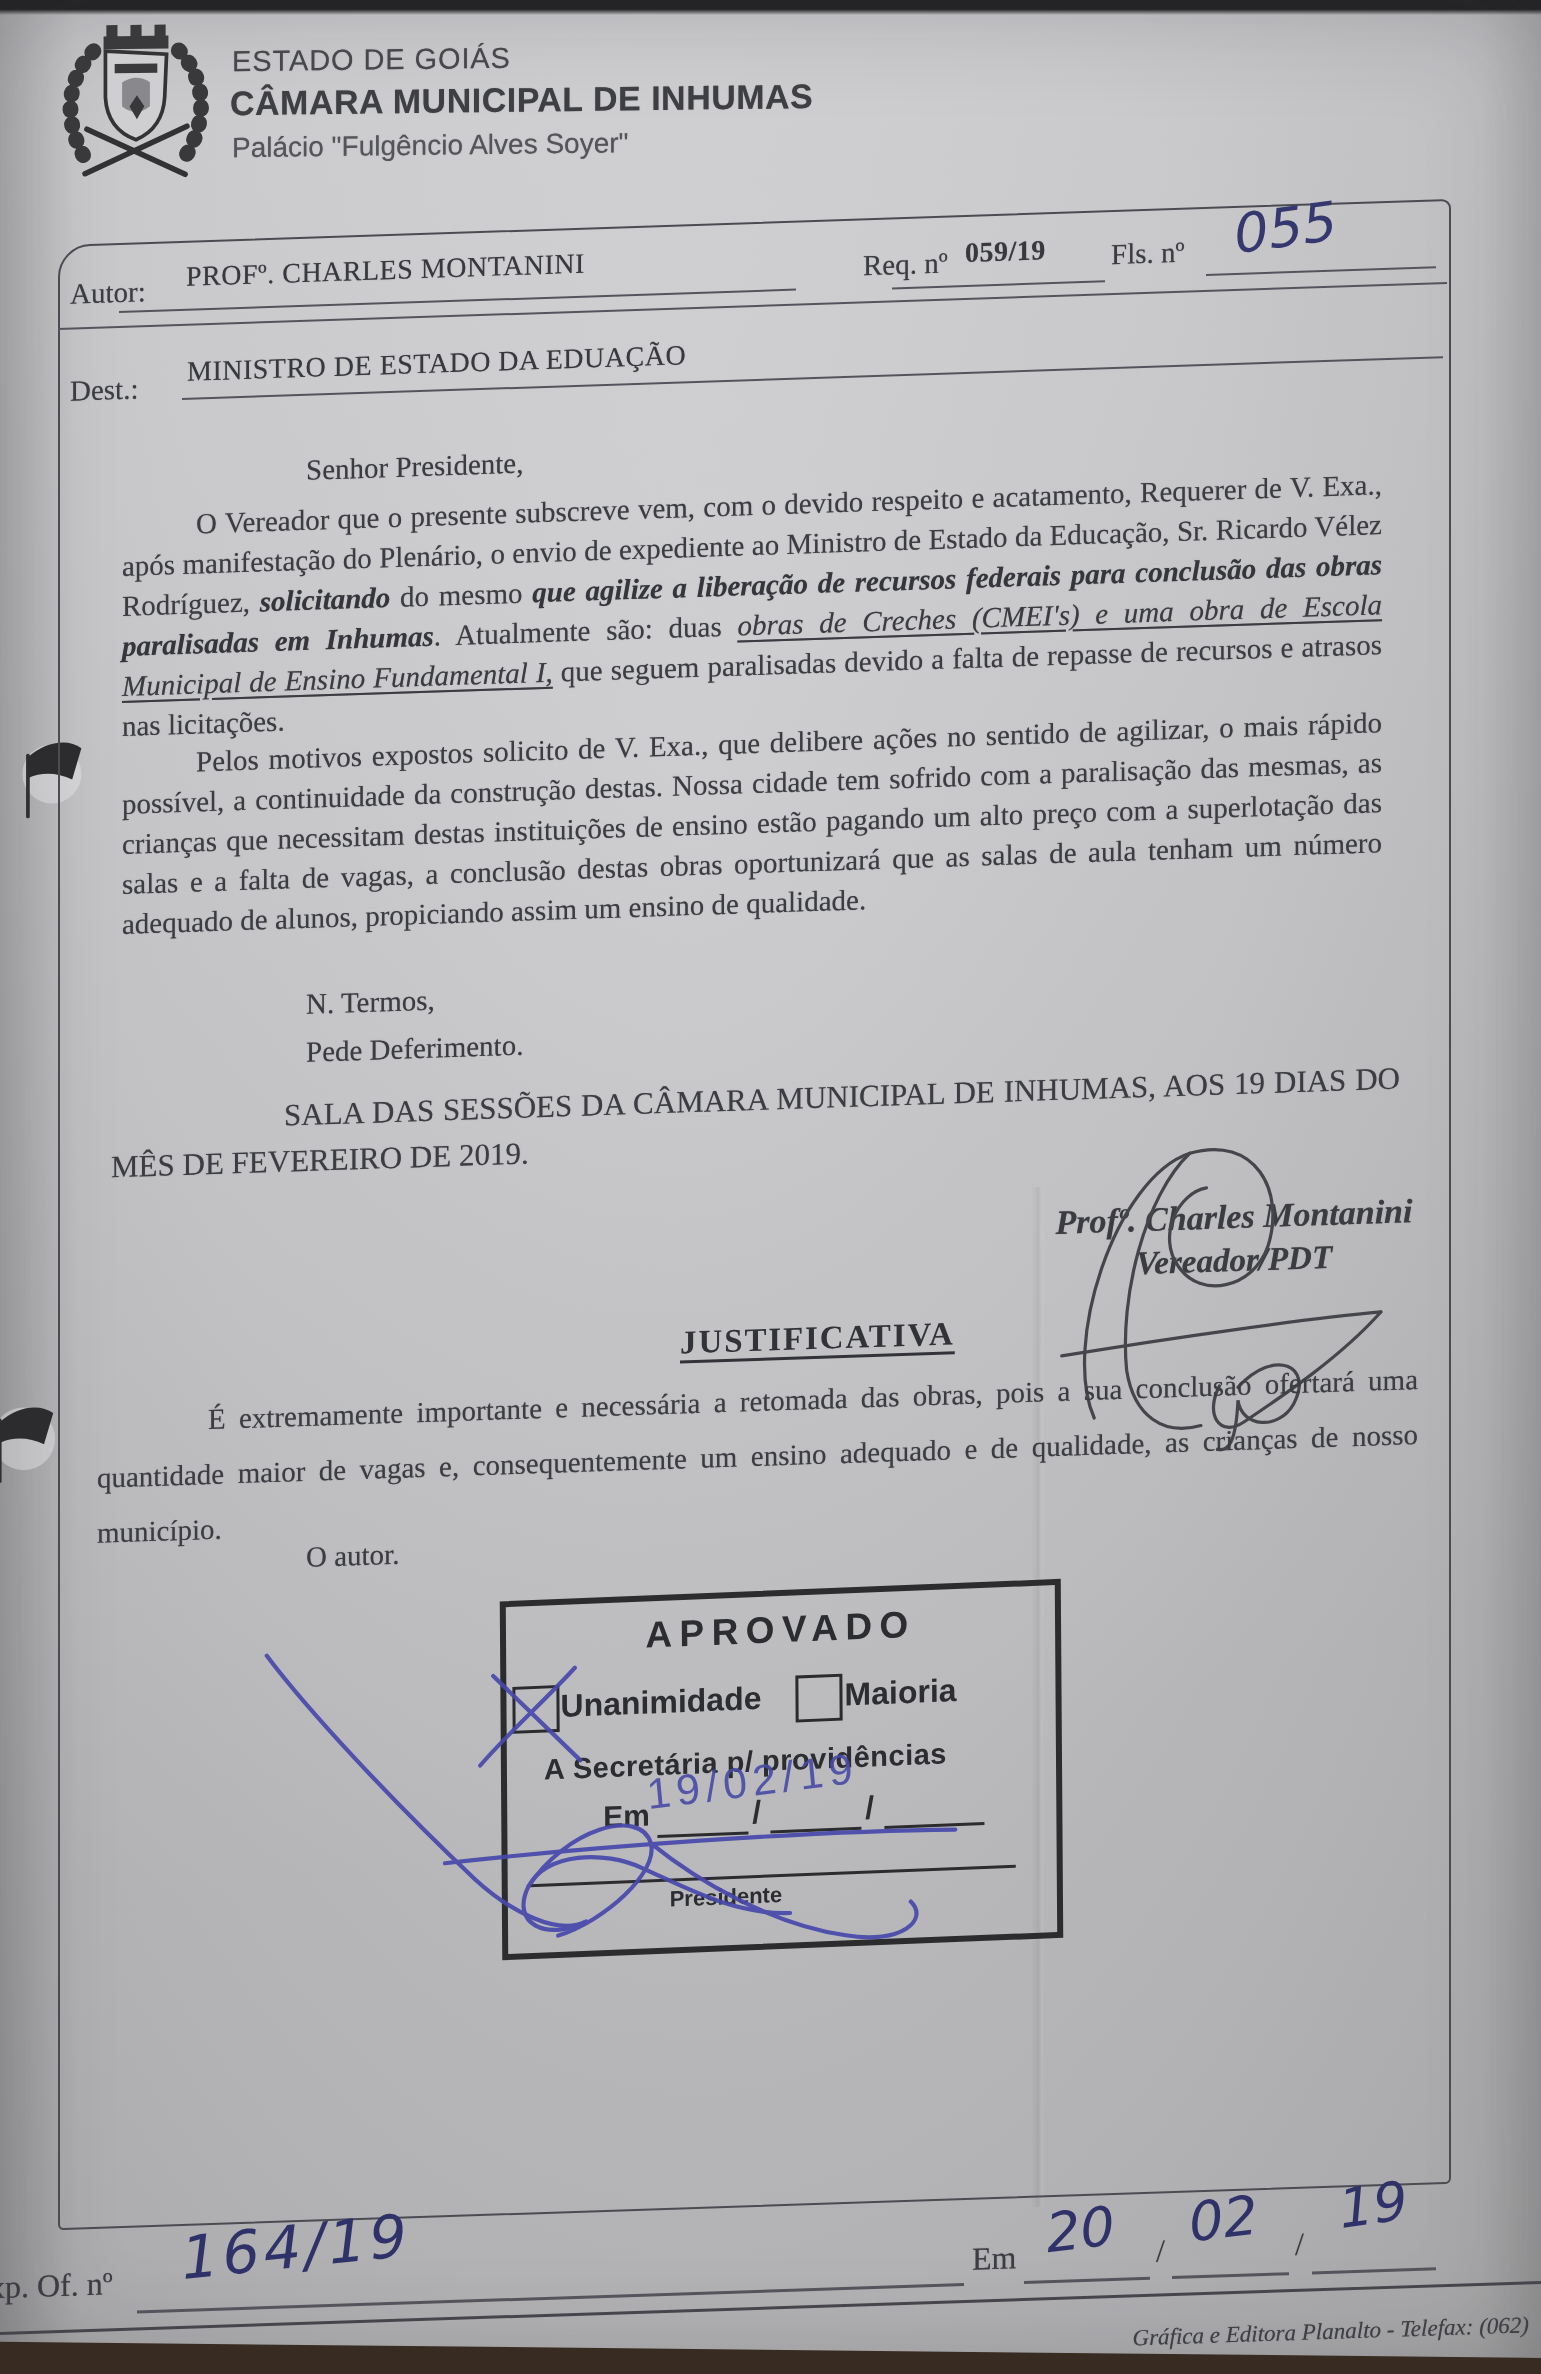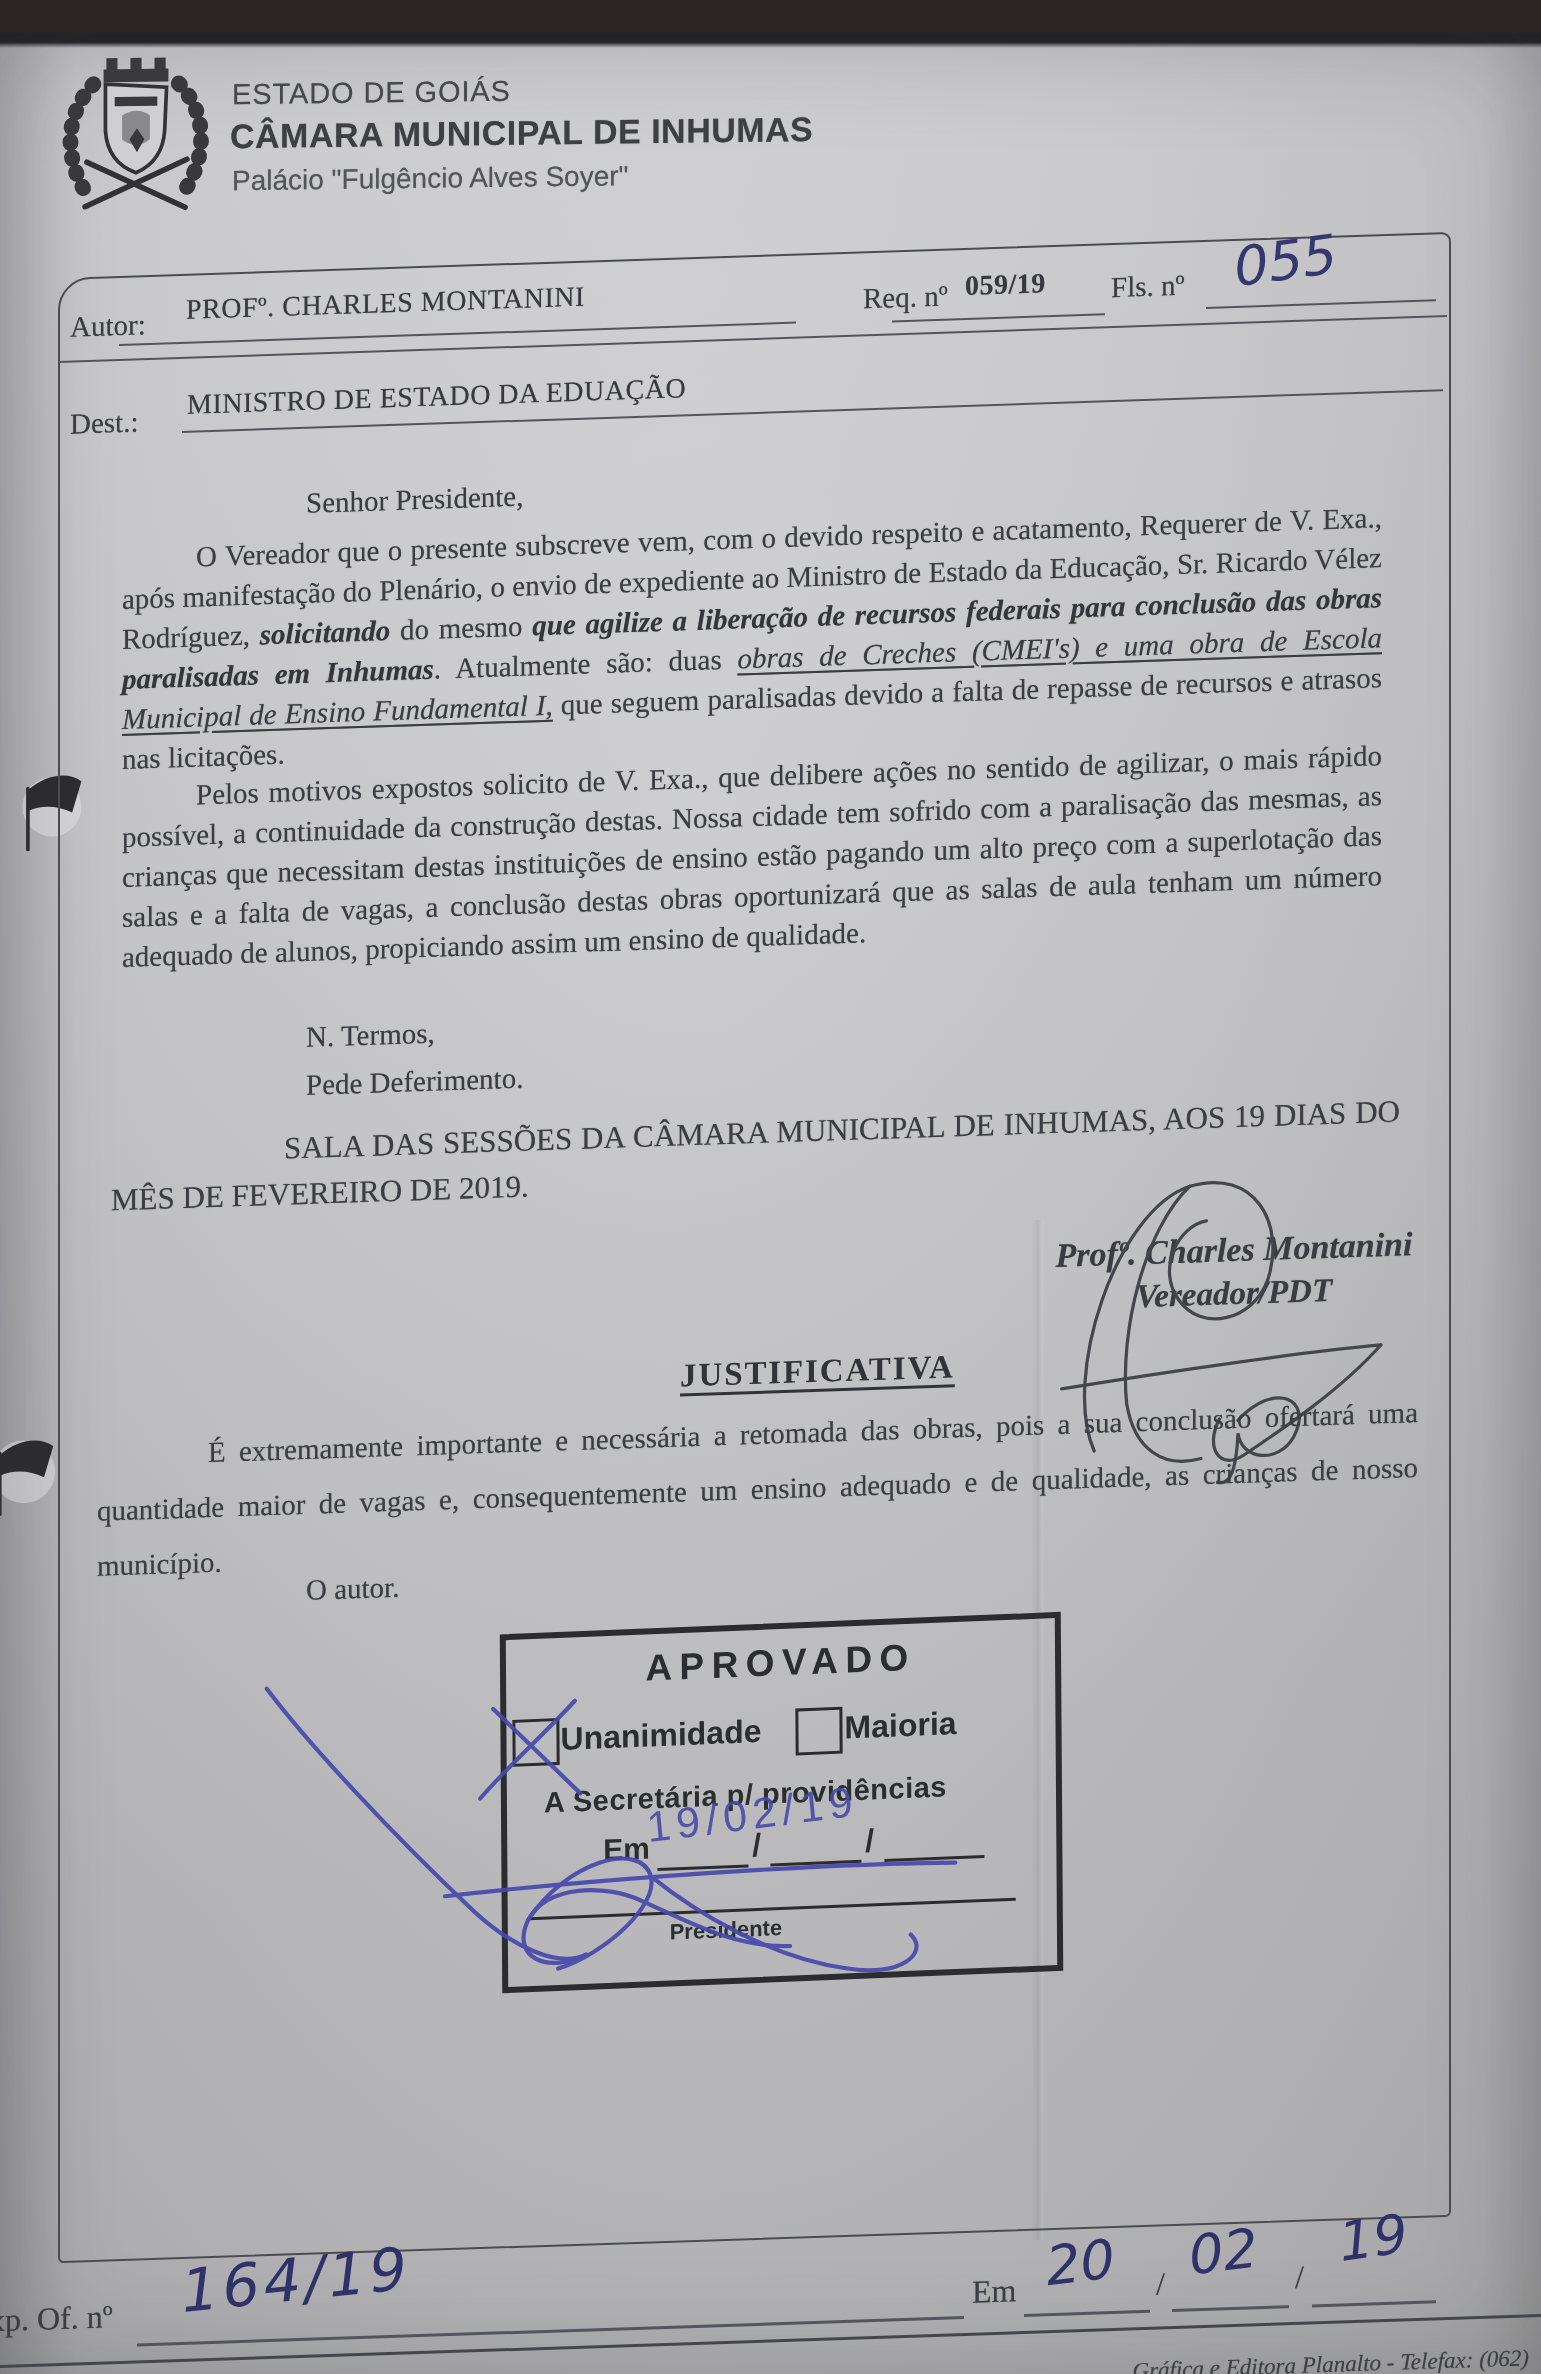--- a/index.html
+++ b/index.html
@@ -6,21 +6,21 @@
   html,body{margin:0;padding:0;background:#2a2522;}
   #page{position:relative;width:1542px;height:2375px;overflow:hidden;
         font-family:"Liberation Serif", serif;color:#3a3c41;}
   .paper{position:absolute;inset:0;
     background:
       linear-gradient(to bottom, rgba(38,38,40,1) 0px, rgba(38,38,40,1) 9.3px, rgba(38,38,40,0) 15px),
       linear-gradient(to right, rgba(0,0,0,.10), rgba(0,0,0,0) 5%),
       linear-gradient(to left, rgba(0,0,0,.06), rgba(0,0,0,0) 4%),
       linear-gradient(168deg, rgba(255,255,255,.09), rgba(0,0,0,.07) 72%),
       radial-gradient(ellipse at 45% 32%, #d3d3d6 0%, #c9c9cc 45%, #bdbdc0 75%, #b1b0b1 100%);
-    box-shadow: inset 0 0 111px rgba(30,30,34,.25); margin-top: 33px;}
+    box-shadow: inset 0 0 111px rgba(30,30,34,.25);}
   .abs{position:absolute;}
   .line{position:absolute;height:1.9px;background:#54555c;}
   .serif{font-family:"Liberation Serif", serif;}
   .sans{font-family:"Liberation Sans", sans-serif;}
   .soft{text-shadow:0 0 0.9px rgba(60,60,66,.55);}
 
   
   .letterhead{position:absolute;left:0;top:0;width:1542px;height:213px;transform:skewY(-0.7deg);transform-origin:0 0;}
   .lh-state{position:absolute;left:232px;top:48px;font-size:29px;letter-spacing:0.9px;color:#47484c;}
   .lh-chamber{position:absolute;left:230px;top:87px;font-size:34px;font-weight:bold;letter-spacing:0.5px;color:#3e3f43;}

